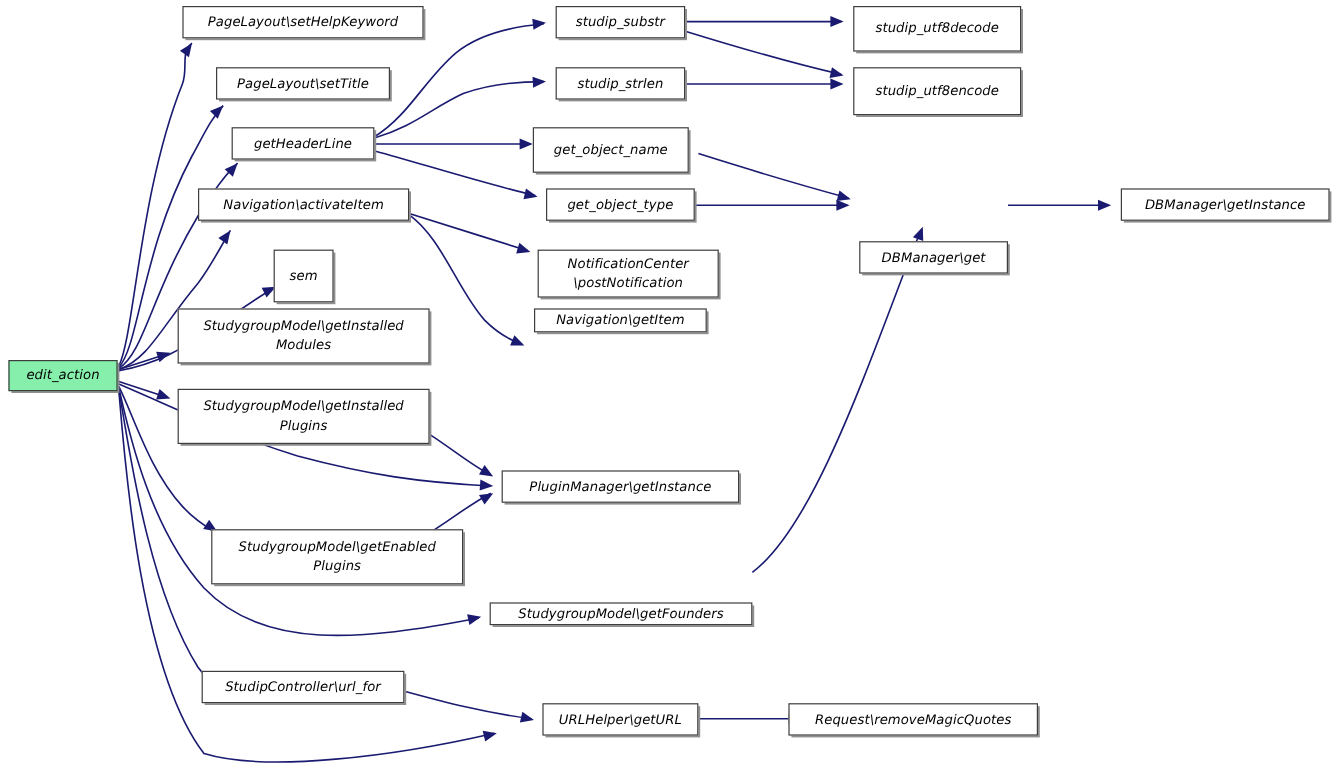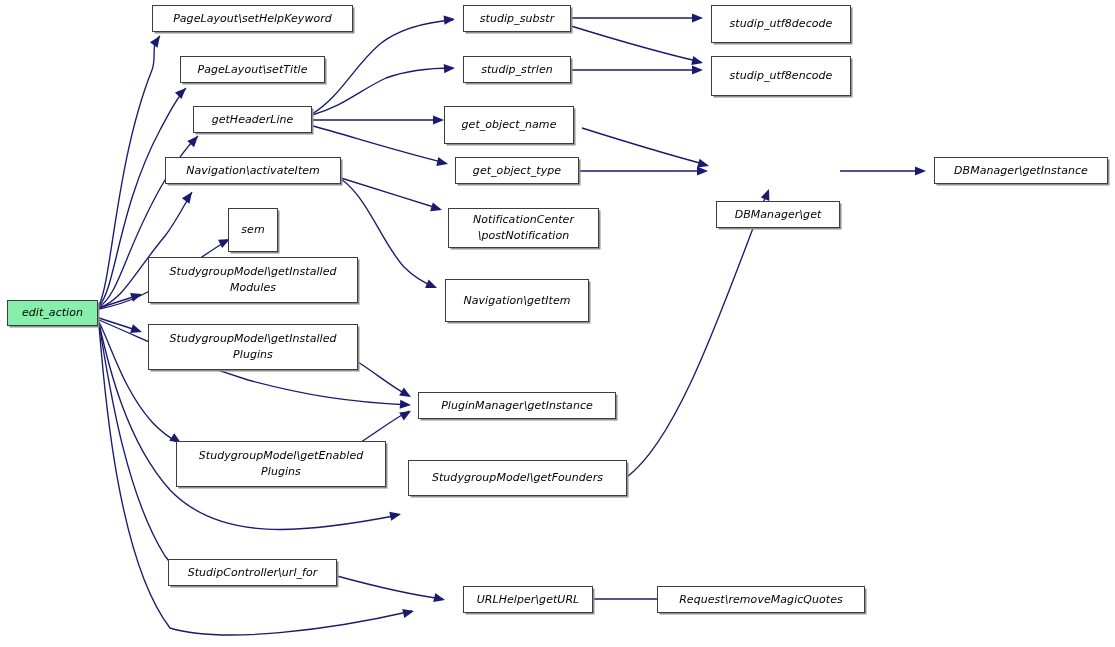--- a/index.html
+++ b/index.html
@@ -105,23 +105,23 @@
 Plugins</div>
       <div class="node" style="left: 148px; top: 441px; width: 210px; height: 46px; margin-left: 28px;">StudygroupModel\getEnabled
 Plugins</div>
       <div class="node" style="left: 168px; top: 559px; width: 169px; height: 27px;">StudipController\url_for</div>
       <div class="node" style="left: 463px; top: 5px; width: 108px; height: 27px;">studip_substr</div>
       <div class="node" style="left: 463px; top: 56px; width: 108px; height: 27px;">studip_strlen</div>
       <div class="node" style="left: 444px; top: 106px; width: 130px; height: 38px;">get_object_name</div>
       <div class="node" style="left: 455px; top: 157px; width: 124px; height: 27px;">get_object_type</div>
       <div class="node" style="left: 448px; top: 208px; width: 151px; height: 40px;">NotificationCenter
 \postNotification</div>
-      <div class="node" style="left: 445px; top: 279px; width: 144px; height: 43px;">Navigation\getItem</div>
+      <div class="node" style="left: 445px; top: 257px; width: 144px; height: 20px;">Navigation\getItem</div>
       <div class="node" style="left: 418px; top: 392px; width: 198px; height: 27px;">PluginManager\getInstance</div>
-      <div class="node" style="left: 408px; top: 460px; width: 219px; height: 36px;">StudygroupModel\getFounders</div>
-      <div class="node" style="left: 452px; top: 586px; width: 130px; height: 27px; margin-left: 11px;">URLHelper\getURL</div>
+      <div class="node" style="left: 408px; top: 502px; width: 219px; height: 19px;">StudygroupModel\getFounders</div>
+      <div class="node" style="left: 452px; top: 586px; width: 130px; height: 27px;">URLHelper\getURL</div>
       <div class="node" style="left: 716px; top: 157px; width: 124px; height: 27px; margin-top: 44px;">DBManager\get</div>
       <div class="node" style="left: 711px; top: 5px; width: 140px; height: 38px;">studip_utf8decode</div>
       <div class="node" style="left: 711px; top: 56px; width: 140px; height: 40px;">studip_utf8encode</div>
       <div class="node" style="left: 934px; top: 157px; width: 174px; height: 27px;">DBManager\getInstance</div>
       <div class="node" style="left: 657px; top: 586px; width: 208px; height: 27px;">Request\removeMagicQuotes</div>
     </div>
 </div>
 
 </body></html>

